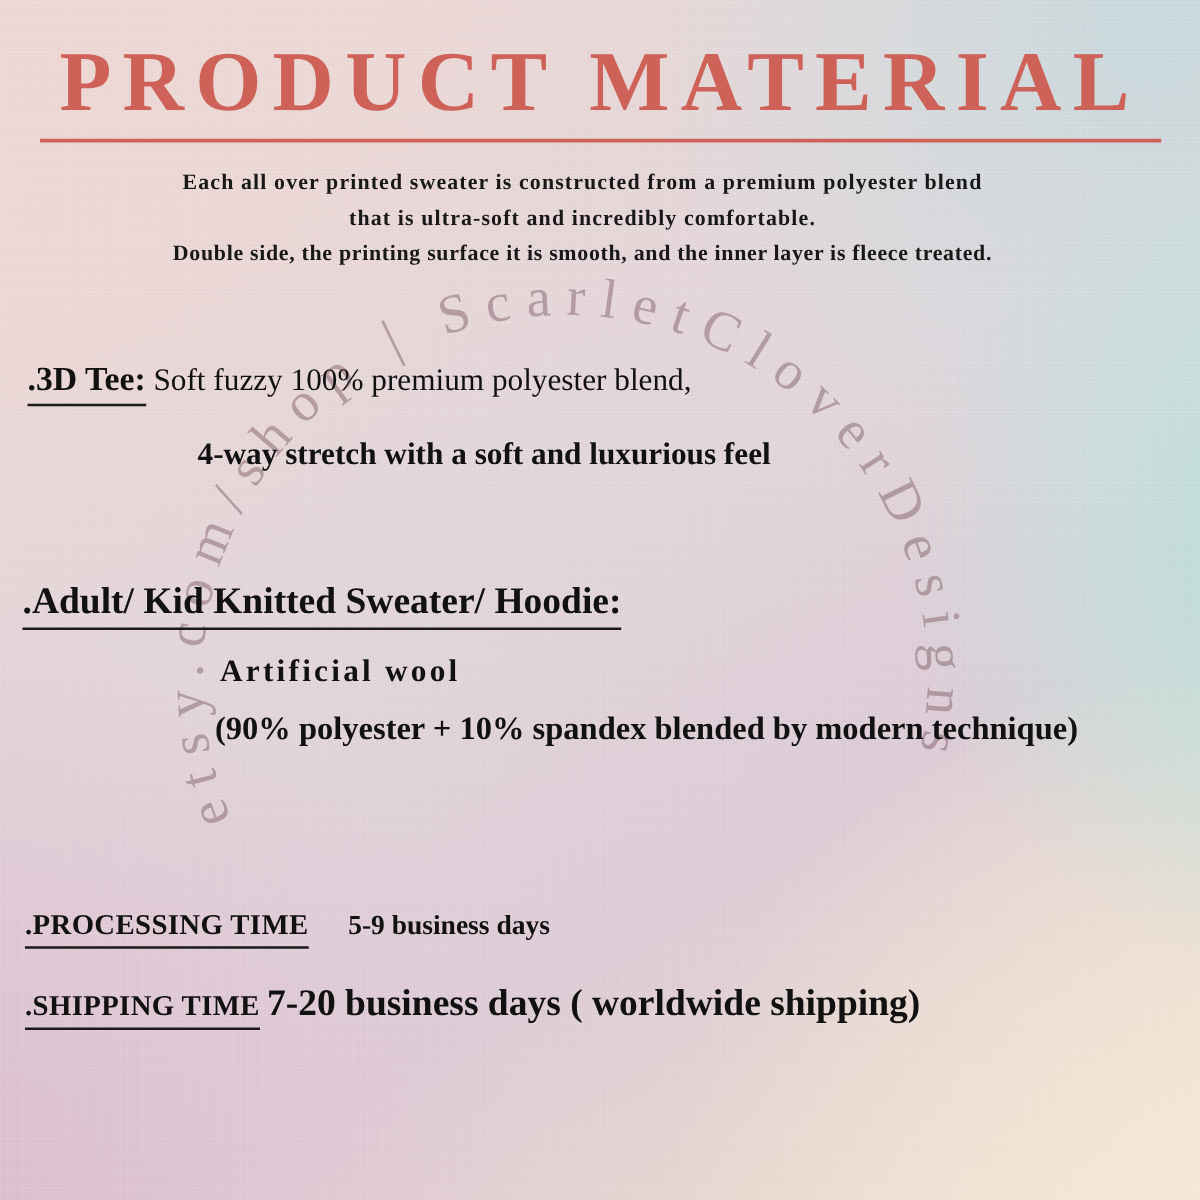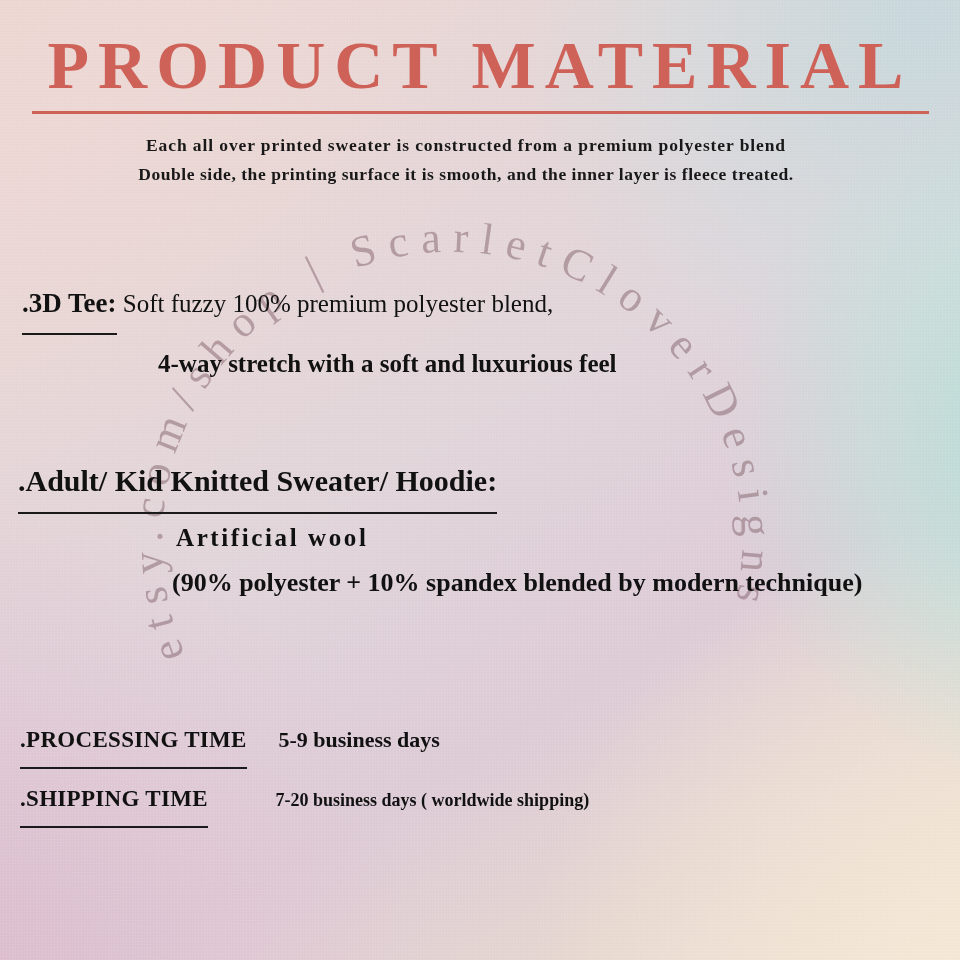--- a/index.html
+++ b/index.html
@@ -107,21 +107,21 @@
 
   .row {
     position: absolute;
     white-space: nowrap;
     color: #111111;
   }
 
   .lead {
     font-weight: 700;
     border-bottom: 2px solid #1a1a1a;
-    padding-bottom: 15px;
+    padding-bottom: 5px;
   }
 
   #tee-row { left: 22px; top: 288px; font-size: 25px; }
   #tee-row .lead { font-size: 27px; }
   #tee-row .body { font-size: 25px; font-weight: 400; }
 
   #tee-row2 {
     left: 142px; top: 350px;
     font-size: 25px; font-weight: 700; margin-left: 16px;
   }
@@ -142,21 +142,21 @@
     left: 172px; top: 568px;
     font-size: 26px; font-weight: 700;
   }
 
   #processing-row { left: 20px; top: 727px; font-size: 23px; }
   #processing-row .lead { font-size: 23px; letter-spacing: .3px; }
   #processing-row .val { font-size: 22px; font-weight: 700; margin-left: 26px; text-align: right; }
 
   #shipping-row { left: 20px; top: 786px; font-size: 23px; }
   #shipping-row .lead { font-size: 23px; letter-spacing: .3px; }
-  #shipping-row .val { font-size: 18px; font-weight: 700; margin-left: 62px; }
+  #shipping-row .val { font-size: 30px; font-weight: 700; }
 </style>
 </head>
 <body>
 
 <div id="page">
 
   <div id="grain"></div>
 
   <svg id="watermark" viewBox="0 0 960 960" xmlns="http://www.w3.org/2000/svg">
     <defs>
@@ -169,20 +169,21 @@
 
   <div id="content">
 
     <div class="title-wrap">
       <div class="title">PRODUCT MATERIAL</div>
       <div class="title-rule"></div>
     </div>
 
     <div class="intro">
       <div class="l1">Each all over printed sweater is constructed from a premium polyester blend</div>
+      <div class="l2">that is ultra-soft and incredibly comfortable.</div>
       <div class="l3">Double side, the printing surface it is smooth, and the inner layer is fleece treated.</div>
     </div>
 
     <div class="row" id="tee-row">
       <span class="lead">.3D Tee:</span>
       <span class="body">Soft fuzzy 100% premium polyester blend,</span>
     </div>
     <div class="row" id="tee-row2">4-way stretch with a soft and luxurious feel</div>
 
     <div class="row" id="sweater-head">

